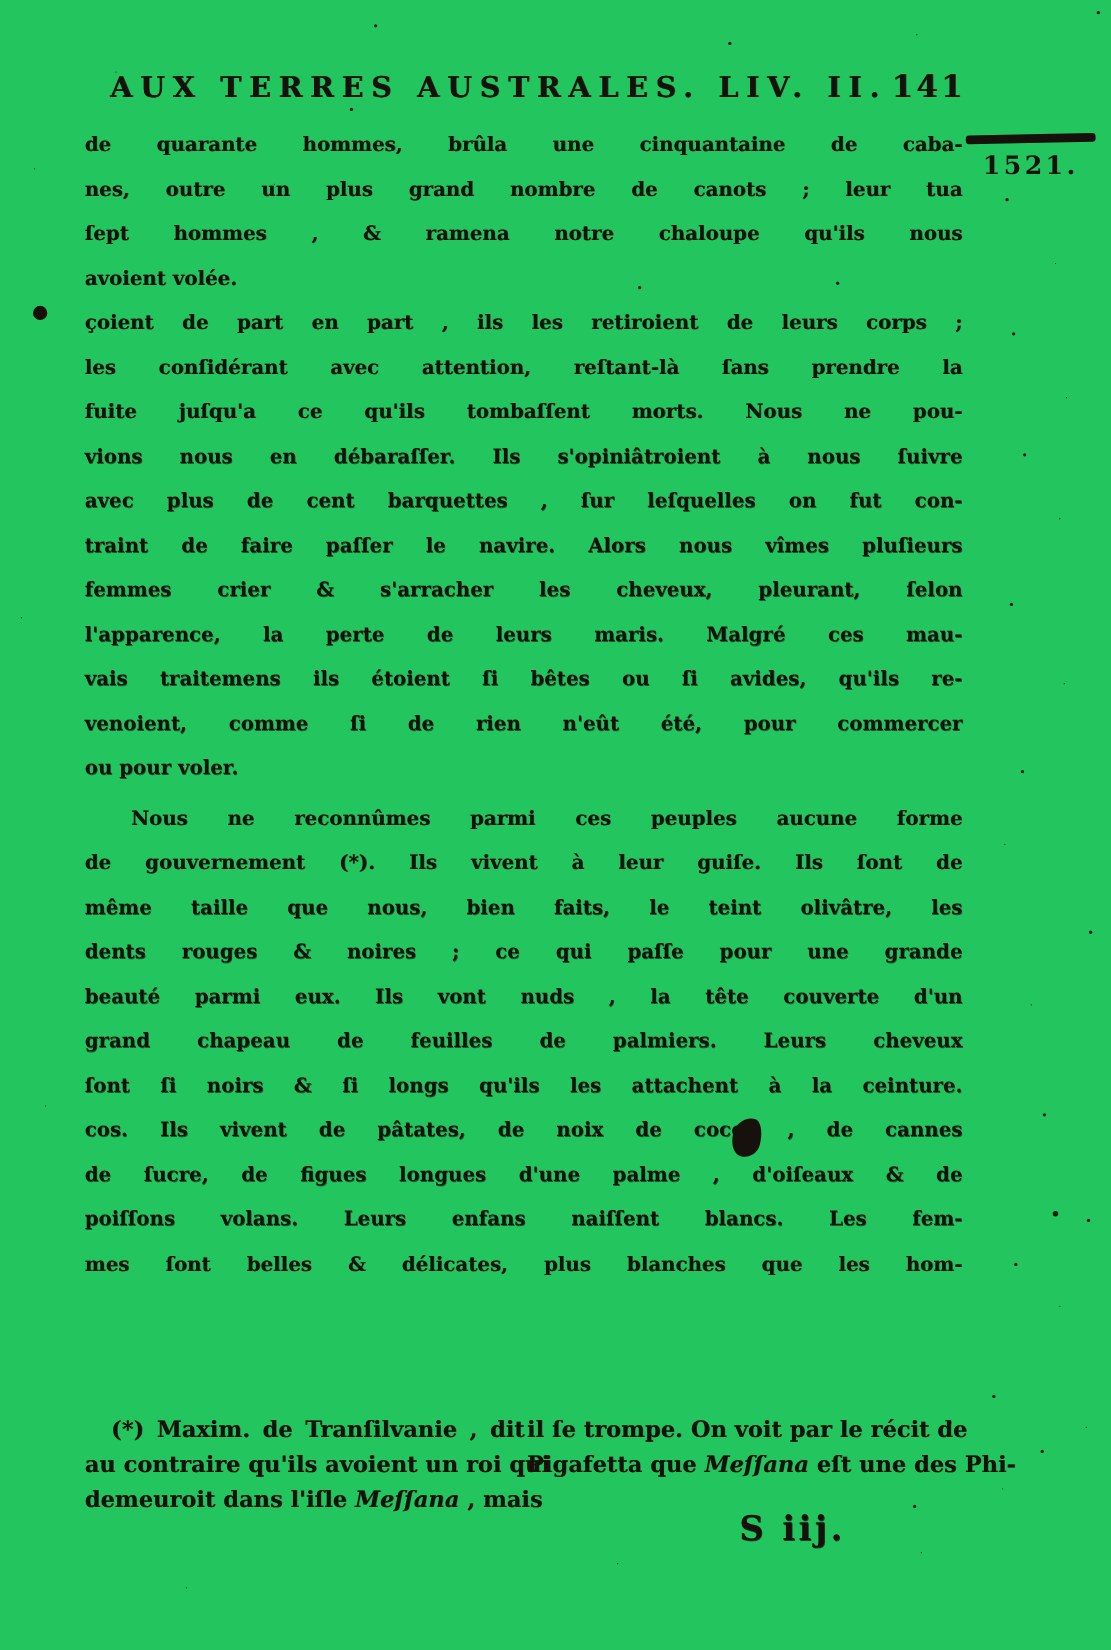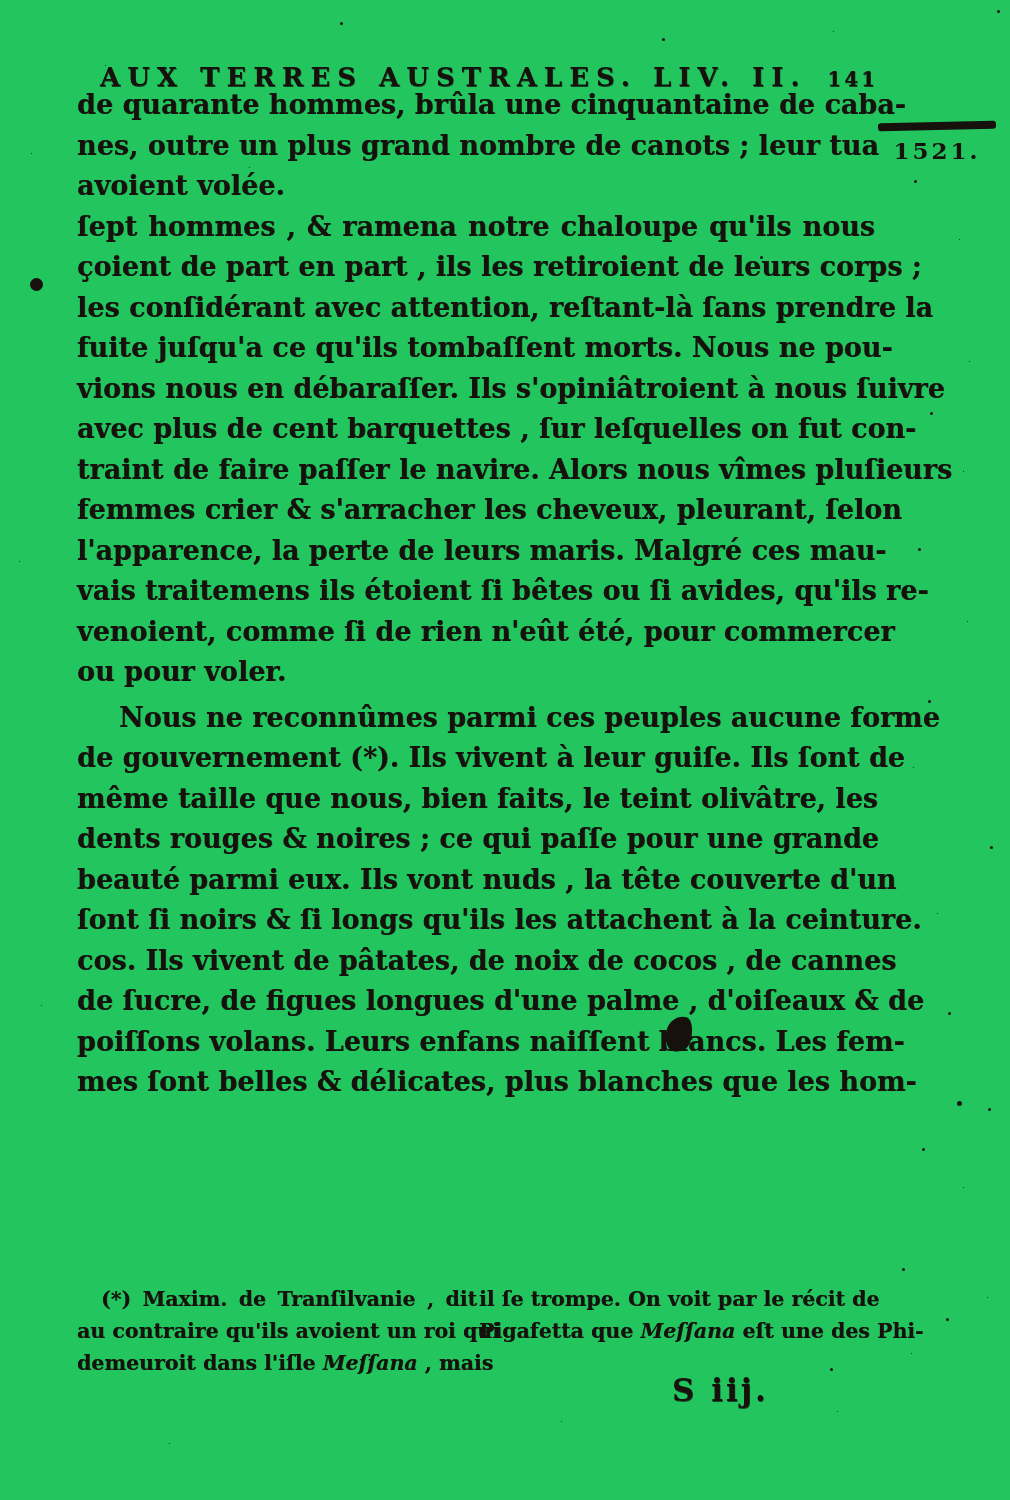--- a/index.html
+++ b/index.html
@@ -25,21 +25,21 @@
     align-items: baseline;
     font-weight: bold;
   }
   .running-title {
     font-size: 26px;
     letter-spacing: 7px;
     white-space: nowrap;
     text-shadow: 0.6px 0.6px 0 rgba(22,17,13,0.75);
   }
   .pagenum {
-    font-size: 20px;
+    font-size: 28px;
     letter-spacing: 3px;
     text-shadow: 0.6px 0.6px 0 rgba(22,17,13,0.75);
   }
   
   .margin-note {
     position: absolute;
     left: 878px; top: 122px;
     width: 118px;
     text-align: center;
     font-weight: bold;
@@ -57,24 +57,24 @@
   .bullet {
     position: absolute;
     left: 30px; top: 278px;
     width: 13px; height: 13px;
     background: #16110d;
     border-radius: 50%;
   }
   
   .body-text {
     position: absolute;
-    left: 77px; top: 85px;
+    left: 77px; top: 112px;
     width: 798px;
     font-weight: bold;
-    font-size: 27px;
+    font-size: 18px;
     line-height: 40.5px;
     text-shadow: 0.5px 0.4px 0 rgba(22,17,13,0.6);
   }
   .line {
     height: 40.5px;
     white-space: nowrap;
     text-align: justify;
     text-align-last: justify;
   }
   .line.short { text-align-last: left; }
@@ -157,38 +157,39 @@
   <div class="margin-note">
     <div class="margin-rule"></div>
     <span>1521.</span>
   </div>
 
   <div class="bullet"></div>
 
   <main class="body-text">
     <div class="line">de quarante hommes, brûla une cinquantaine de caba-</div>
     <div class="line">nes, outre un plus grand nombre de canots ; leur tua</div>
+    <div class="line">ſept hommes , &amp; ramena notre chaloupe qu'ils nous</div>
     <div class="line short">avoient volée.</div>
-    <div class="line">ſept hommes , &amp; ramena notre chaloupe qu'ils nous</div>
     <div class="line">çoient de part en part , ils les retiroient de leurs corps ;</div>
     <div class="line">les conſidérant avec attention, reſtant-là ſans prendre la</div>
     <div class="line">fuite juſqu'a ce qu'ils tombaſſent morts.  Nous ne pou-</div>
     <div class="line">vions nous en débaraſſer. Ils s'opiniâtroient à nous ſuivre</div>
     <div class="line">avec plus de cent barquettes , ſur leſquelles on fut con-</div>
     <div class="line">traint de faire paſſer le navire. Alors nous vîmes pluſieurs</div>
     <div class="line">femmes crier &amp; s'arracher les cheveux, pleurant, ſelon</div>
     <div class="line">l'apparence, la perte de leurs maris.  Malgré ces mau-</div>
     <div class="line">vais traitemens ils étoient ſi bêtes ou ſi avides, qu'ils re-</div>
     <div class="line">venoient, comme ſi de rien n'eût été, pour commercer</div>
     <div class="line short">ou pour voler.</div>
     <div class="line indent">Nous ne reconnûmes parmi ces peuples aucune forme</div>
     <div class="line">de gouvernement (*). Ils vivent à leur guiſe.  Ils ſont de</div>
     <div class="line">même taille que nous, bien faits, le teint olivâtre, les</div>
     <div class="line">dents rouges &amp; noires ; ce qui paſſe pour une grande</div>
     <div class="line">beauté parmi eux. Ils vont nuds , la tête couverte d'un</div>
+    <div class="line">grand chapeau de feuilles de palmiers.  Leurs cheveux</div>
     <div class="line">ſont ſi noirs &amp; ſi longs qu'ils les attachent à la ceinture.</div>
     <div class="line">cos. Ils vivent de pâtates, de noix de cocos , de cannes</div>
     <div class="line">de ſucre, de figues longues d'une palme , d'oiſeaux &amp; de</div>
     <div class="line">poiſſons volans.  Leurs enfans naiſſent blancs.  Les fem-</div>
     <div class="line">mes ſont belles &amp; délicates, plus blanches que les hom-</div>
   </main>
 
   <div class="ink-blob"></div>
 
   <section class="footnote">

